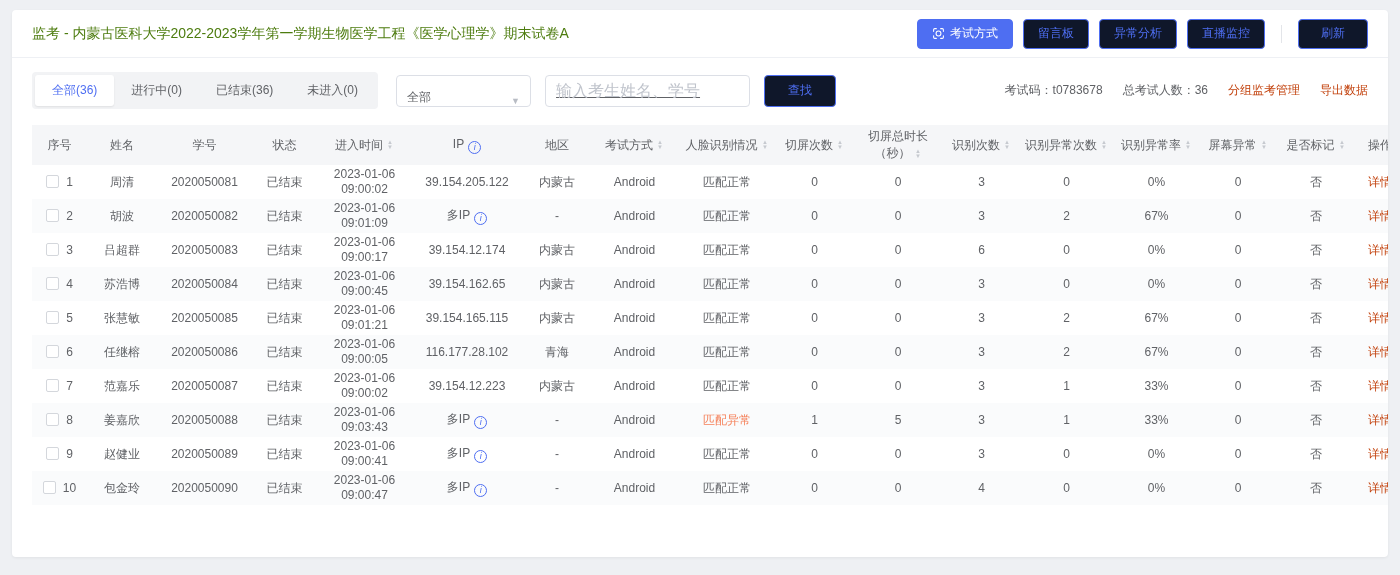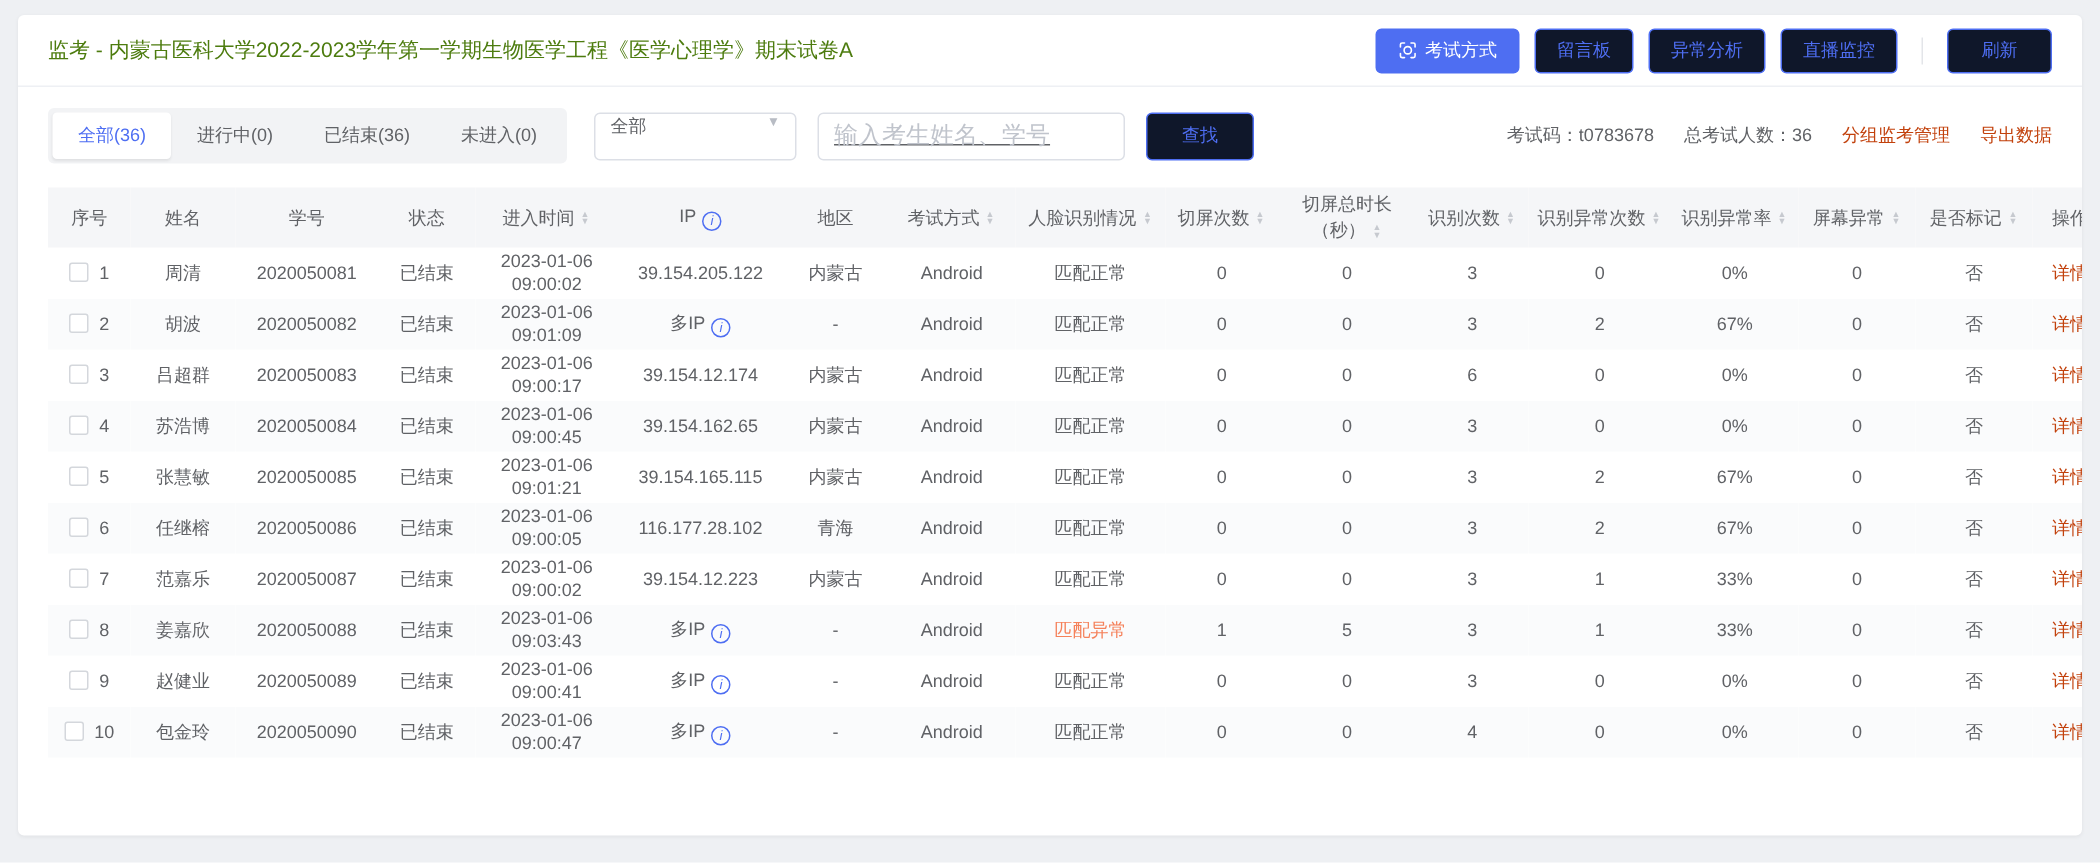--- a/index.html
+++ b/index.html
@@ -22,21 +22,21 @@
     padding:0 14px; border-radius:4px; font-size:12px; cursor:pointer;
     background:#0f172a; border:1px solid #4e6ef2; color:#4e6ef2; white-space:nowrap; }
   .btn.primary { background:#4e6ef2; color:#fff; border-color:#4e6ef2; }
   .vdiv { width:1px; height:18px; background:#e3e5e9; margin:0 6px; }
   
   .filterrow { display:flex; align-items:center; padding:14px 20px 4px; }
   .tabs { display:flex; background:#f2f3f5; border-radius:4px; padding:3px; }
   .tab { padding:7px 17px; border-radius:3px; color:#606266; cursor:pointer; white-space:nowrap; }
   .tab.active { background:#fff; color:#4e6ef2; box-shadow:0 1px 2px rgba(0,0,0,.08); }
   .selectbox { margin-left:18px; width:135px; height:32px; border:1px solid #dcdfe6;
-    border-radius:4px; display:flex; align-items:flex-start; justify-content:space-between;
+    border-radius:4px; display:flex; align-items:flex-end; justify-content:space-between;
     padding:0 10px; color:#606266; background:#fff; cursor:pointer; }
   .caret { color:#b8bcc4; font-size:9px; }
   .searchinput { margin-left:14px; width:205px; height:32px; border:1px solid #dcdfe6;
     border-radius:4px; padding:0 10px; font-size:16px; color:#606266; outline:none;
     font-family:inherit;text-decoration:underline; }
   .searchinput::placeholder { color:#c0c4cc; }
   .findbtn { margin-left:14px; width:72px; height:32px; }
   .meta { margin-left:auto; display:flex; align-items:center; gap:20px; color:#606266; white-space:nowrap; }
   .meta a, .link { color:#c2410c; text-decoration:none; cursor:pointer; }
   .settingsrow { display:flex; justify-content:flex-end; padding:8px 20px 0; }

